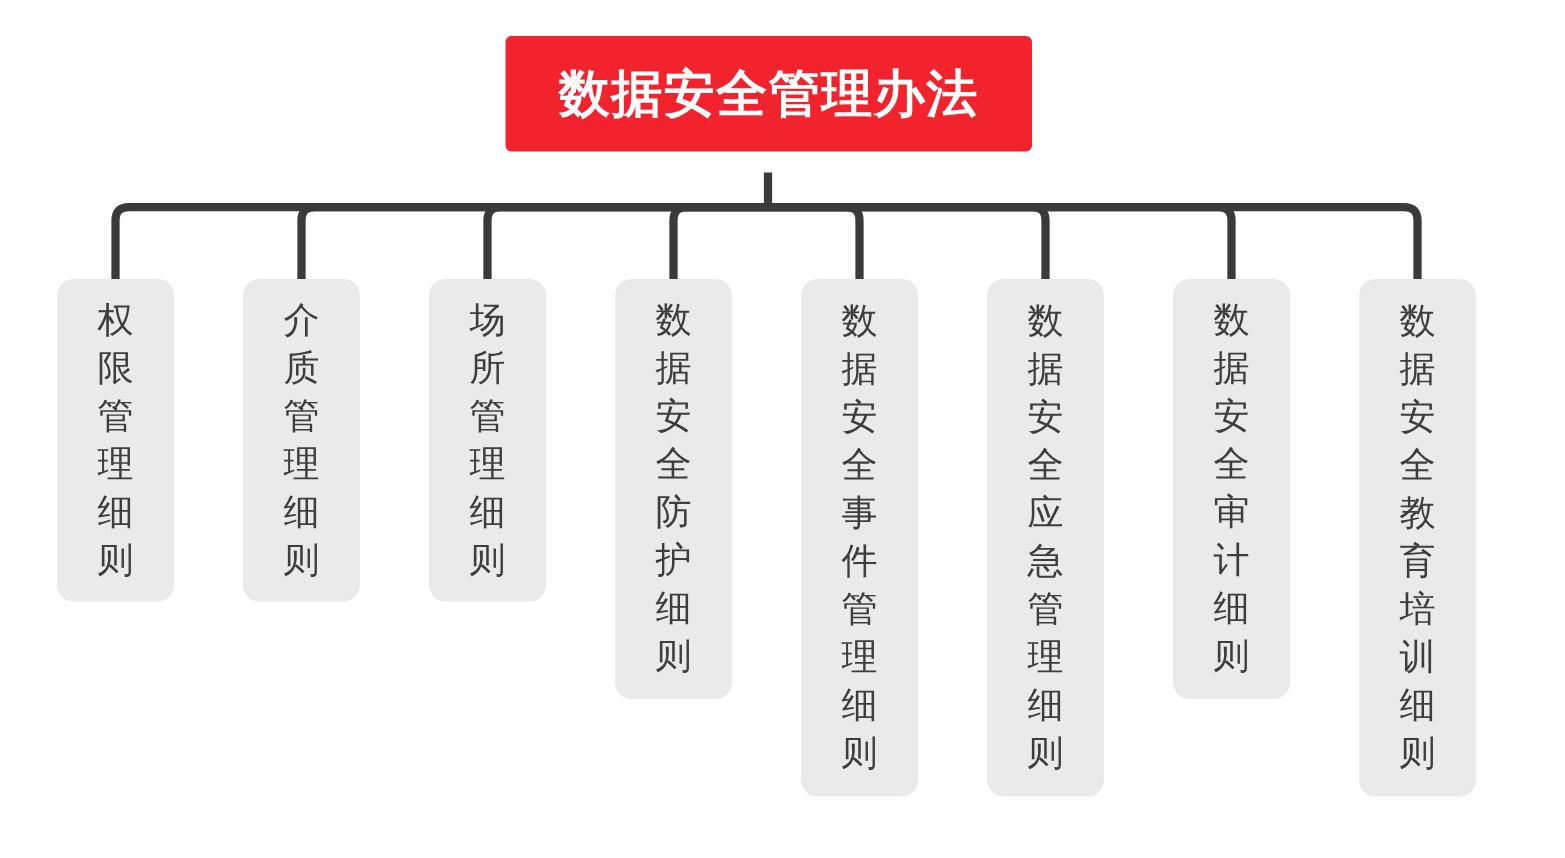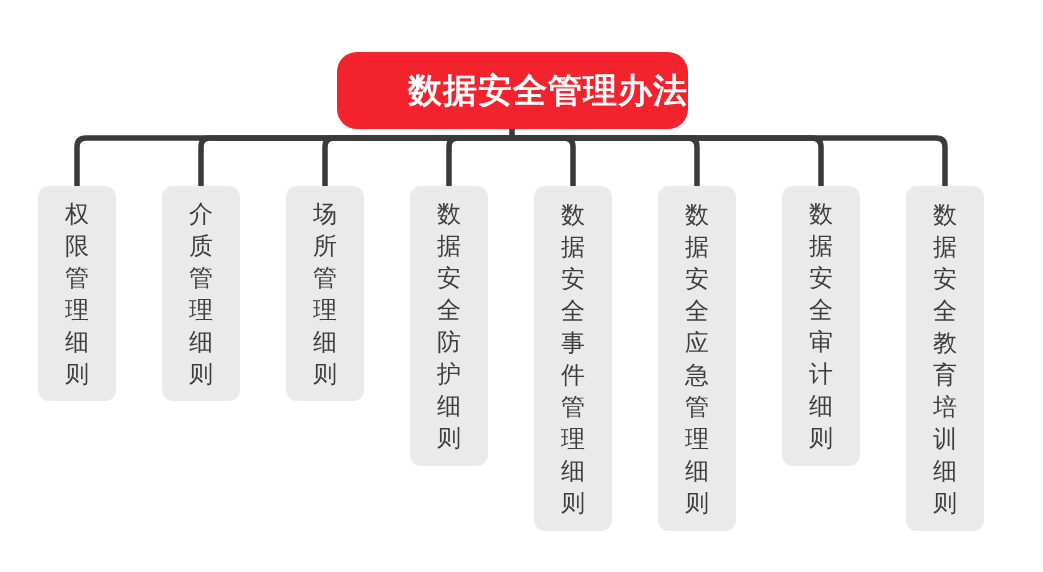--- a/index.html
+++ b/index.html
@@ -28,27 +28,27 @@
     width: 1043px; height: 572px;
   }
   .connectors path {
     fill: none;
     stroke: var(--connector);
     stroke-width: 5.5;
     stroke-linecap: butt;
   }
   .root-node {
     position: absolute;
-    left: 337px; top: 52px;
+    left: 337px; top: 24px;
     width: 351px; height: 77px;
     background: var(--root-bg);
-    border-radius: 20px;
+    border-radius: 4px;
     display: flex;
     align-items: center;
-    justify-content: flex-end;
+    justify-content: center;
   }
   .root-label {
     color: var(--root-text);
     font-size: 34px;
     font-weight: bold;
     letter-spacing: 1px;
     white-space: nowrap;
   }
   .child-node {
     position: absolute;

